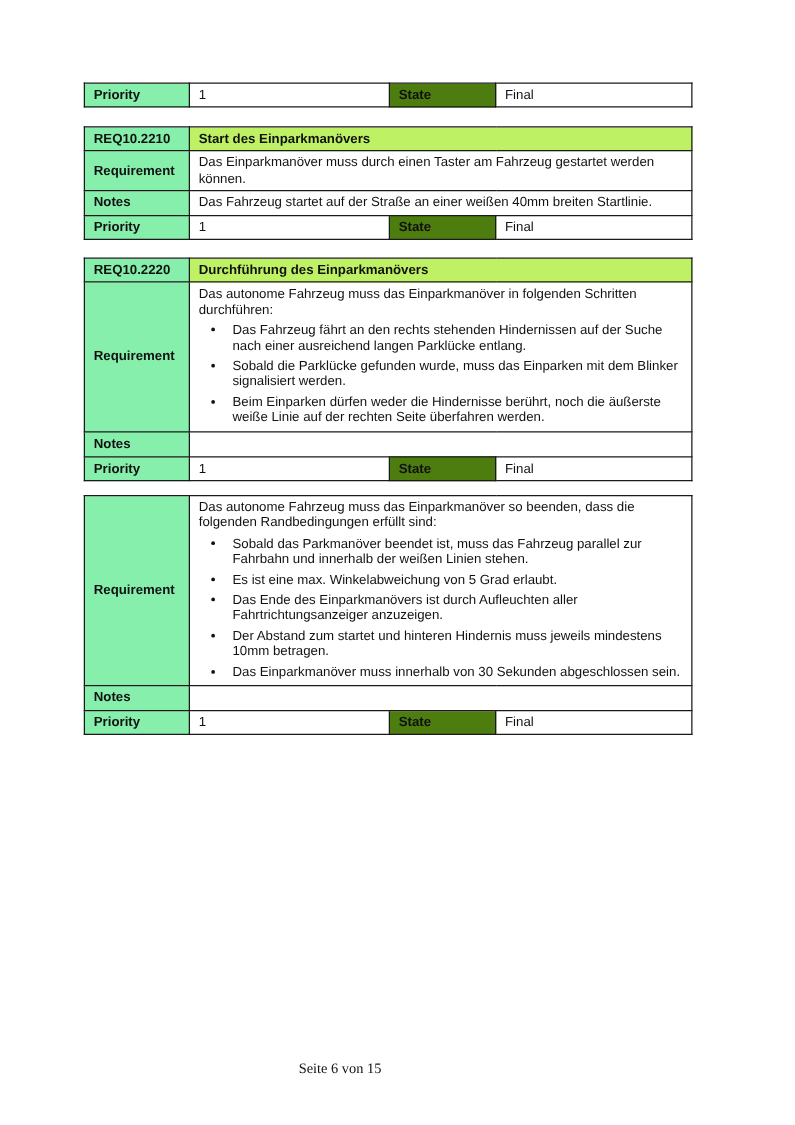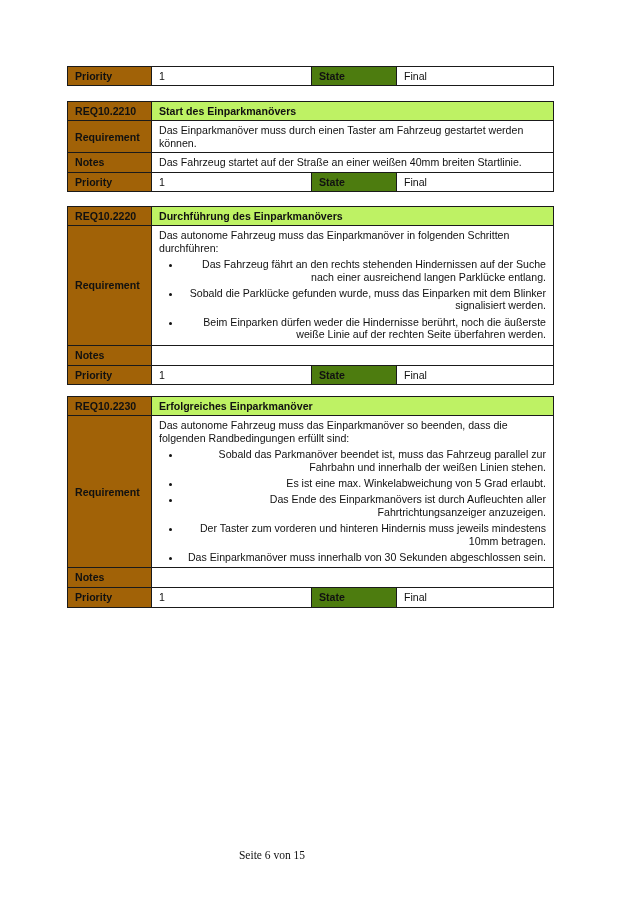--- a/index.html
+++ b/index.html
@@ -1,26 +1,26 @@
 <!DOCTYPE html>
 <html><head>
 <meta charset="utf-8">
 <style>
   html, body { margin: 0; padding: 0; background: #ffffff; }
   body { width: 636px; height: 900px; position: relative; overflow: hidden;
          font-family: "Liberation Sans", sans-serif; color: #111; }
   table.req { position: absolute; left: 67px; width: 487px; border-collapse: collapse;
               font-size: 10.6px; line-height: 12.4px; }
   table.req td { border: 1.3px solid #1a1a1a; padding: 3px 7px 3px 7px; vertical-align: top; }
-  td.lbl { background: #a16207; font-weight: bold; width: 69px; }
+  td.lbl { background: #86efac; font-weight: bold; width: 69px; }
   td.lbl.mid { vertical-align: middle; margin-left: 42px; }
   td.hdr { background: #bef264; font-weight: bold; }
   td.st { background: #4d7c0f; font-weight: bold; width: 70px; }
   td.pv { width: 145px; }
-  ul { margin: 4px 0 1px 0; padding-left: 23px; text-align: right; }
+  ul { margin: 4px 0 1px 0; padding-left: 23px; }
   ul li { margin-bottom: 4px; padding-left: 4px; }
   ul li:last-child { margin-bottom: 0; }
   .intro { margin: 0; }
   .footer { position: absolute; top: 849px; left: 0; width: 544px; text-align: center;
             font-family: "Liberation Serif", serif; font-size: 11.5px; }
   #t0 { top: 66px; }
   #t1 { top: 101px; }
   #t2 { top: 206px; }
   #t3 { top: 396px; }
   td.empty { height: 13px; }
@@ -89,33 +89,29 @@
     <td class="lbl">Priority</td>
     <td class="pv">1</td>
     <td class="st">State</td>
     <td>Final</td>
   </tr>
 </tbody>
   </table>
 
 <table class="req" id="t3">
   <tbody>
-      <tr>
-    <td class="lbl">REQ10.2230</td>
-    <td class="hdr" colspan="3">Erfolgreiches Einparkmanöver</td>
-  </tr>
   <tr>
     <td class="lbl mid">Requirement</td>
     <td colspan="3">
       <p class="intro">Das autonome Fahrzeug muss das Einparkmanöver so beenden, dass die folgenden Randbedingungen erfüllt sind:</p>
       <ul>
         <li>Sobald das Parkmanöver beendet ist, muss das Fahrzeug parallel zur Fahrbahn und innerhalb der weißen Linien stehen.</li>
         <li>Es ist eine max. Winkelabweichung von 5 Grad erlaubt.</li>
         <li>Das Ende des Einparkmanövers ist durch Aufleuchten aller Fahrtrichtungsanzeiger anzuzeigen.</li>
-        <li>Der Taster zum vorderen und hinteren Hindernis muss jeweils mindestens 10mm betragen.</li>
+        <li>Der Abstand zum startet und hinteren Hindernis muss jeweils mindestens 10mm betragen.</li>
         <li>Das Einparkmanöver muss innerhalb von 30 Sekunden abgeschlossen sein.</li>
       </ul>
     </td>
   </tr>
   <tr>
     <td class="lbl">Notes</td>
     <td colspan="3" class="empty"></td>
   </tr>
   <tr>
     <td class="lbl">Priority</td>

